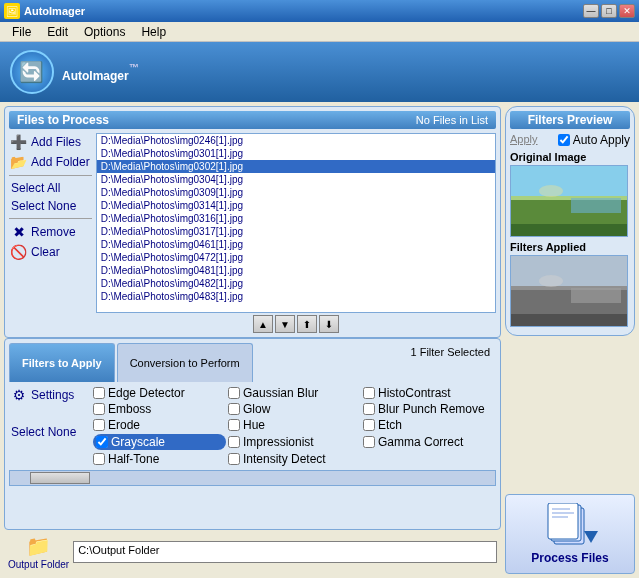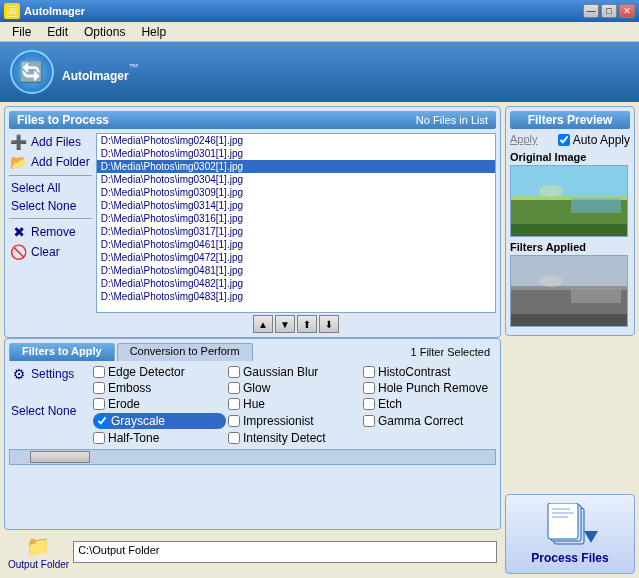--- a/index.html
+++ b/index.html
@@ -153,21 +153,21 @@
       border-radius: 4px;
       padding: 4px;
       flex: 1;
     }
     .tabs-row {
       display: flex;
       gap: 2px;
       margin-bottom: 4px;
     }
     .tab {
-      padding: 1px 12px;
+      padding: 13px 12px;
       border: 1px solid #7da8d8;
       border-bottom: none;
       cursor: pointer;
       font-size: 11px;
       border-radius: 3px 3px 0 0;
     }
     .tab.active {
       background: linear-gradient(to bottom, #6baee6, #4080c0);
       color: white; font-weight: bold;
     }
@@ -208,21 +208,21 @@
     .right-panel {
       width: 130px;
       display: flex;
       flex-direction: column;
       gap: 4px;
     }
 
     .preview-section {
       background: #dce8f5;
       border: 1px solid #7da8d8;
-      border-radius: 4px;
+      border-radius: 12px;
       padding: 4px;
     }
     .preview-header {
       background: linear-gradient(to bottom, #6baee6, #4080c0);
       color: white; font-weight: bold;
       padding: 2px 8px; border-radius: 2px;
       margin-bottom: 4px; font-size: 12px;
       text-align: center;
     }
     .apply-row {
@@ -415,21 +415,21 @@
             <div class="filter-item">
               <input type="checkbox" style="">
               <span>Emboss</span>
             </div>
             <div class="filter-item">
               <input type="checkbox" style="">
               <span>Glow</span>
             </div>
             <div class="filter-item">
               <input type="checkbox" style="">
-              <span>Hole Punch Remove</span>
+              <span>Blur Punch Remove</span>
             </div>
             <div class="filter-item">
               <input type="checkbox" style="">
               <span>Erode</span>
             </div>
             <div class="filter-item">
               <input type="checkbox" style="">
               <span>Hue</span>
             </div>
             <div class="filter-item">

